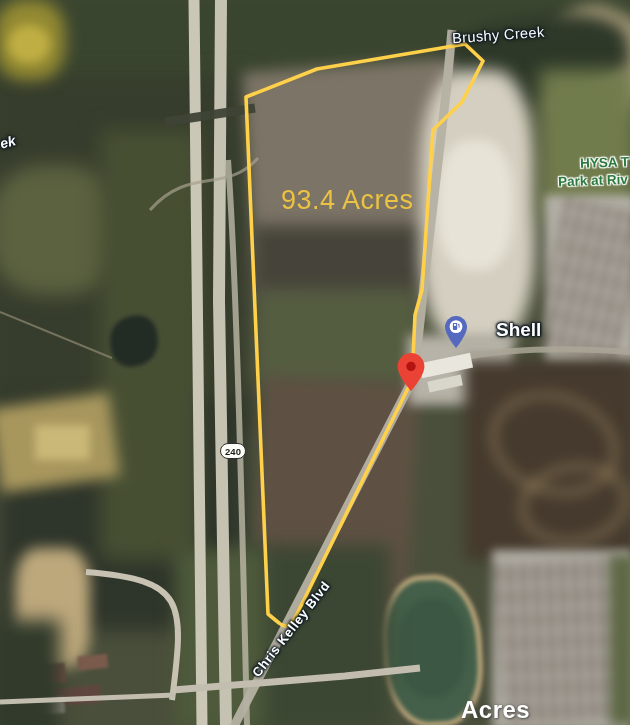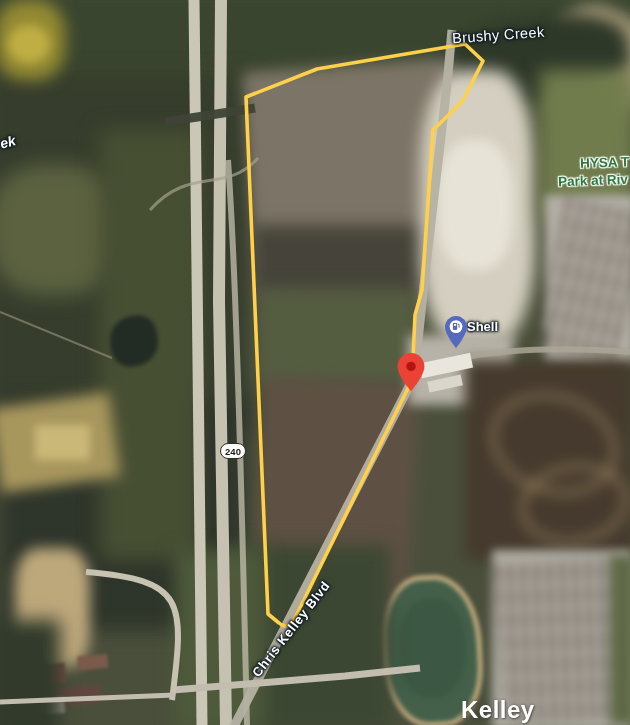--- a/index.html
+++ b/index.html
@@ -8,21 +8,21 @@
   .blob{position:absolute;}
   .overlay-svg{position:absolute;left:0;top:0;z-index:5;}
   .lbl{position:absolute;z-index:8;white-space:nowrap;}
   .halo-dark{color:#fff;text-shadow:-1px -1px 2px rgba(18,28,38,.95),1px -1px 2px rgba(18,28,38,.95),
              -1px 1px 2px rgba(18,28,38,.95),1px 1px 2px rgba(18,28,38,.95),0 0 5px rgba(18,28,38,.7);}
   .halo-light{color:#2b7a3d;text-shadow:-1px -1px 1px rgba(255,255,255,.95),1px -1px 1px rgba(255,255,255,.95),
              -1px 1px 1px rgba(255,255,255,.95),1px 1px 1px rgba(255,255,255,.95),0 0 3px rgba(255,255,255,.9);}
   .creek-label{left:452px;top:27px;font-size:14.5px;font-weight:500;letter-spacing:.4px;transform:rotate(-4deg);}
   .creek-partial{left:0px;top:134px;font-size:14px;font-weight:700;font-style:italic;transform:rotate(-15deg);}
   .acres-label{left:281px;top:185px;font-size:27px;color:#ecc243;letter-spacing:.5px;z-index:9;}
-  .shell-label{left:467px;top:319px;font-size:13px;font-weight:700;}
+  .shell-label{left:467px;top:319px;font-size:19px;font-weight:700;padding-left:29px;}
   .road-label{left:291px;top:629px;font-size:13px;font-weight:700;letter-spacing:.6px;
               transform:translate(-50%,-50%) rotate(-52deg);}
   .park-label-1{left:580px;top:155px;font-size:13.5px;font-weight:700;transform:rotate(-2deg);}
   .park-label-2{left:558px;top:173px;font-size:13.5px;font-weight:700;transform:rotate(-2deg);}
   .shield{position:absolute;left:220px;top:443px;width:26px;height:16px;z-index:8;background:#fdfdf8;
           border:1.5px solid #2e2e2e;border-radius:8px;display:flex;align-items:center;justify-content:center;
           font-size:9.5px;font-weight:700;color:#1c1c1c;box-sizing:border-box;}
   .pin{position:absolute;z-index:9;}
   .shell-pin{left:445px;top:316px;}
   .red-pin{left:397px;top:353px;}
@@ -101,20 +101,21 @@
       <path d="M86 572 C185 580 185 600 172 700" stroke="#c8c2b3" stroke-width="6" fill="none"></path>
       <path d="M175 695 L0 702" stroke="#c2bdae" stroke-width="5" fill="none"></path>
       <rect x="420" y="358" width="52" height="15" fill="#e9e6dd" transform="rotate(-12 446 365)"></rect>
       <rect x="428" y="378" width="34" height="11" fill="#d9d6cc" transform="rotate(-12 445 383)"></rect>
     </g>
     <path d="M246 97 L317 69 L465 44 L483 61 L462 102 L433 130 L422 290 L415 315 L412 380 L298 612 Q289 632 279 623 L268 614 Z" fill="none" stroke="#FFD04A" stroke-width="3.6" stroke-linejoin="round" stroke-linecap="round"></path>
   </svg>
 
   <div class="lbl creek-label halo-dark">Brushy Creek</div>
   <div class="lbl creek-partial halo-dark">ek</div>
+  <div class="lbl acres-label">93.4 Acres</div>
   <div class="lbl road-label halo-dark">Chris Kelley Blvd</div>
   <div class="lbl park-label-1 halo-light">HYSA T</div>
   <div class="lbl park-label-2 halo-light">Park at Riv</div>
   <div class="shield">240</div>
   <div class="lbl shell-label halo-dark">Shell</div>
 
   <div class="pin shell-pin">
     <svg width="22" height="32" viewBox="0 0 22 32">
       <path d="M11 0C4.92 0 0 4.92 0 11c0 7.8 11 21 11 21s11-13.2 11-21C22 4.92 17.08 0 11 0z" fill="#5569BE"></path>
       <circle cx="11" cy="10.6" r="6.4" fill="#ffffff"></circle>
@@ -123,15 +124,15 @@
       <path d="M12.8 8.3 h1.3 v3.4" stroke="#5569BE" stroke-width="1" fill="none"></path>
     </svg>
   </div>
   <div class="pin red-pin">
     <svg width="28" height="38" viewBox="0 0 24 34">
       <path d="M12 0C5.37 0 0 5.37 0 12c0 8.5 12 22 12 22s12-13.5 12-22C24 5.37 18.63 0 12 0z" fill="#EA4335"></path>
       <circle cx="12" cy="12" r="4.2" fill="#B31412"></circle>
     </svg>
   </div>
 
-  <div class="lbl google">Kelley</div>
+  <div class="lbl google">Acres</div>
 
 </div>
 
 </body></html>

